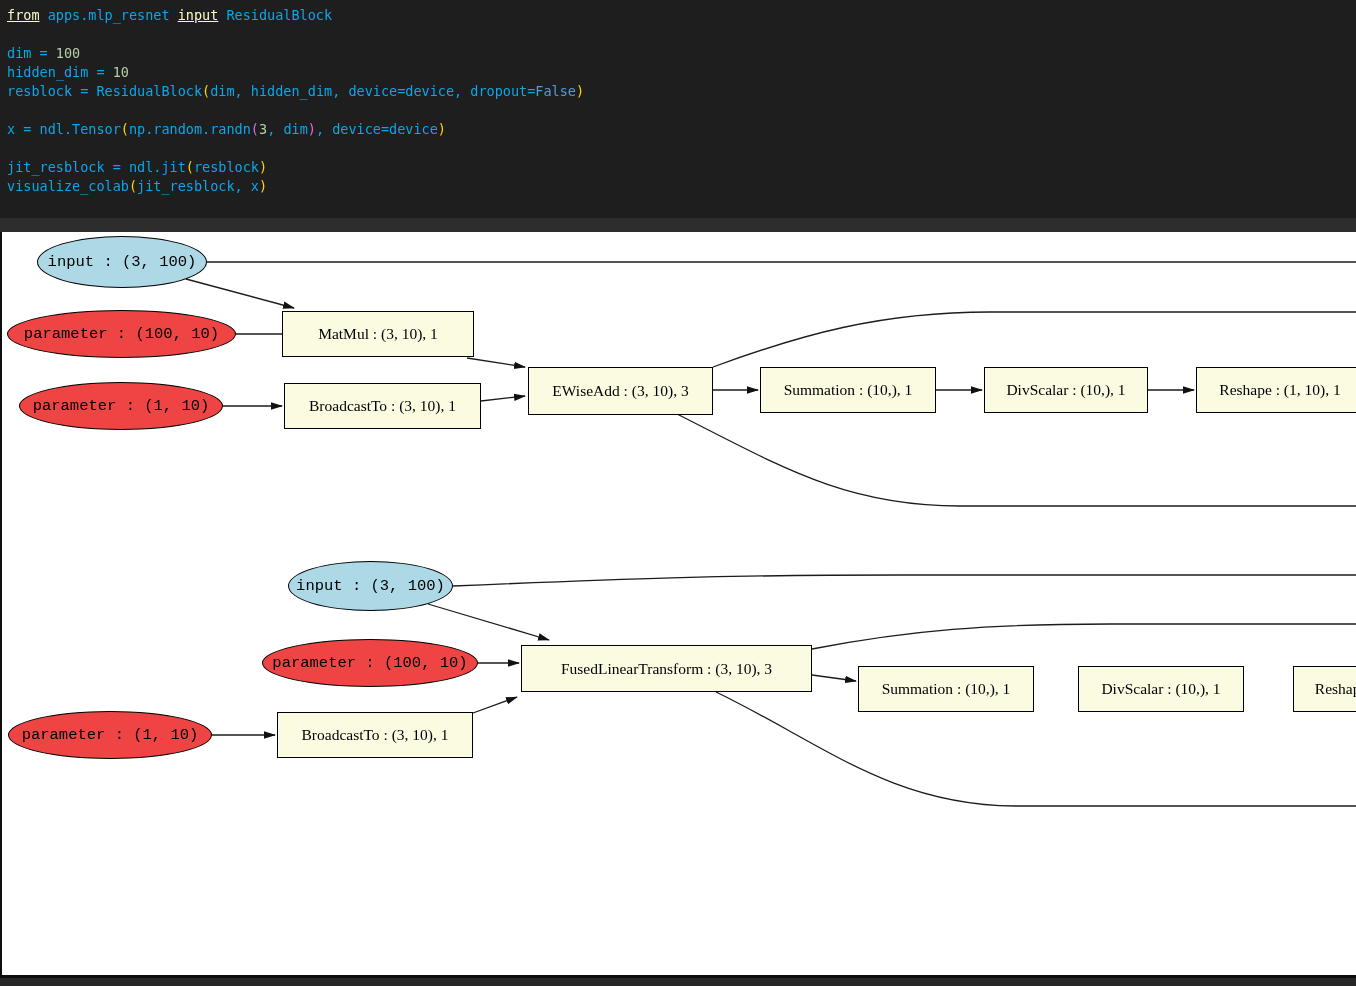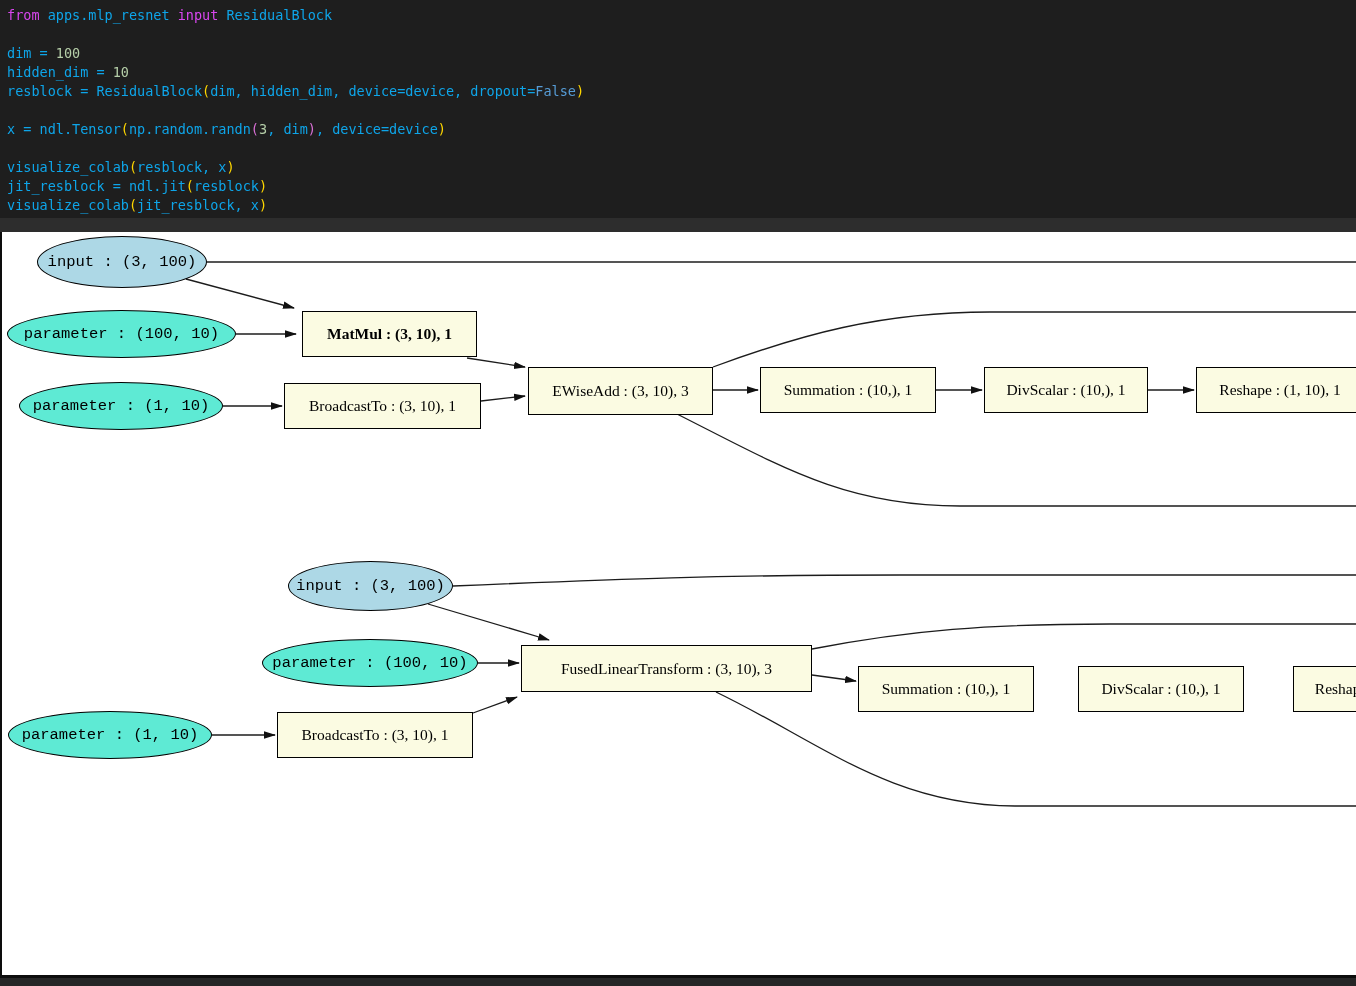--- a/index.html
+++ b/index.html
@@ -8,21 +8,21 @@
     background:#262626;font-family:"Liberation Sans",sans-serif;
   }
   .code-panel{
     position:absolute;top:0;left:0;width:1356px;height:218px;
     background:#1e1e1e;box-sizing:border-box;padding:6px 0 0 7px;
     font-family:"DejaVu Sans Mono","Liberation Mono",monospace;
     font-size:13.5px;line-height:19px;cursor:text;
   }
   .code-line{white-space:pre;height:19px;}
   .tok-plain{color:#0ea5e9;}
-  .tok-keyword{color:#d946ef;}
+  .tok-keyword{color:#fef9c3;text-decoration:underline;}
   .tok-number{color:#b5cea8;}
   .tok-constant{color:#569cd6;}
   .tok-paren1{color:#ffd700;}
   .tok-paren2{color:#da70d6;}
   .panel-separator{
     position:absolute;top:218px;left:0;width:1356px;height:14px;background:#2d2d2d;
   }
   .canvas{
     position:absolute;top:232px;left:0;width:1356px;height:746px;
     background:#ffffff;box-sizing:border-box;
@@ -35,36 +35,35 @@
   .graph-layer svg{position:absolute;top:0;left:0;}
   .edge{stroke:#1c1c1c;stroke-width:1.3;fill:none;}
   .node{
     position:absolute;display:flex;align-items:center;justify-content:center;
     box-sizing:border-box;border:1.4px solid #000;
     font-family:"Liberation Serif","DejaVu Serif",serif;
     font-size:15.5px;color:#000;white-space:nowrap;overflow:hidden;
   }
   .node.ellipse{border-radius:50%;font-family:Liberation Mono, monospace;}
   .node.input{background:#add8e6;}
-  .node.parameter{background:#5eead4;text-align:center;}
+  .node.parameter{background:#ef4444;text-align:center;}
   .node.op{background:#fbfbe2;}
 </style>
 </head>
 <body>
 
 <div class="code-panel">
     <div class="code-line"><span class="tok-keyword">from</span><span class="tok-plain"> apps.mlp_resnet </span><span class="tok-keyword">input</span><span class="tok-plain"> ResidualBlock</span></div>
     <div class="code-line">&nbsp;</div>
     <div class="code-line"><span class="tok-plain">dim = </span><span class="tok-number">100</span></div>
     <div class="code-line"><span class="tok-plain">hidden_dim = </span><span class="tok-number">10</span></div>
     <div class="code-line"><span class="tok-plain">resblock = ResidualBlock</span><span class="tok-paren1">(</span><span class="tok-plain">dim, hidden_dim, device=device, dropout=</span><span class="tok-constant">False</span><span class="tok-paren1">)</span></div>
     <div class="code-line">&nbsp;</div>
     <div class="code-line"><span class="tok-plain">x = ndl.Tensor</span><span class="tok-paren1">(</span><span class="tok-plain">np.random.randn</span><span class="tok-paren2">(</span><span class="tok-number">3</span><span class="tok-plain">, dim</span><span class="tok-paren2">)</span><span class="tok-plain">, device=device</span><span class="tok-paren1">)</span></div>
     <div class="code-line">&nbsp;</div>
-    <div class="code-line"><span class="tok-plain">visualize_colab</span><span class="tok-paren1">(</span><span class="tok-plain">resblock, x</span><span class="tok-paren1">)</span></div>
     <div class="code-line"><span class="tok-plain">jit_resblock = ndl.jit</span><span class="tok-paren1">(</span><span class="tok-plain">resblock</span><span class="tok-paren1">)</span></div>
     <div class="code-line"><span class="tok-plain">visualize_colab</span><span class="tok-paren1">(</span><span class="tok-plain">jit_resblock, x</span><span class="tok-paren1">)</span></div>
   </div>
 <div class="panel-separator"></div>
 <div class="canvas"></div>
 <div class="bottom-strip"></div>
 
 <div class="graph-layer">
   <svg width="1356" height="986" viewBox="0 0 1356 986">
     <defs>
@@ -89,21 +88,21 @@
       <path d="M 212 735 L 275 735" class="edge" marker-end="url(#arw)"></path>
       <path d="M 473 713 L 517 697" class="edge" marker-end="url(#arw)"></path>
       <path d="M 812 675 L 856 681" class="edge" marker-end="url(#arw)"></path>
       <path d="M 812 649 C 910 630 990 624 1110 624 H 1360" class="edge"></path>
       <path d="M 716 692 C 820 742 890 805 1015 806 H 1360" class="edge"></path>
     </svg>
 <div>
       <div class="node ellipse input" style="left: 37px; top: 236px; width: 170px; height: 52px;">input : (3, 100)</div>
       <div class="node ellipse parameter" style="left: 7px; top: 310px; width: 229px; height: 48px;">parameter : (100, 10)</div>
       <div class="node ellipse parameter" style="left: 19px; top: 382px; width: 204px; height: 48px;">parameter : (1, 10)</div>
-      <div class="node box op" style="left: 302px; top: 311px; width: 175px; height: 46px; font-weight: bold;">MatMul : (3, 10), 1</div>
+      <div class="node box op" style="left: 282px; top: 311px; width: 192px; height: 46px;">MatMul : (3, 10), 1</div>
       <div class="node box op" style="left: 284px; top: 383px; width: 197px; height: 46px;">BroadcastTo : (3, 10), 1</div>
       <div class="node box op" style="left: 528px; top: 367px; width: 185px; height: 48px;">EWiseAdd : (3, 10), 3</div>
       <div class="node box op" style="left: 760px; top: 367px; width: 176px; height: 46px;">Summation : (10,), 1</div>
       <div class="node box op" style="left: 984px; top: 367px; width: 164px; height: 46px;">DivScalar : (10,), 1</div>
       <div class="node box op" style="left: 1196px; top: 367px; width: 168px; height: 46px;">Reshape : (1, 10), 1</div>
     </div>
     <div>
       <div class="node ellipse input" style="left: 288px; top: 561px; width: 165px; height: 50px;">input : (3, 100)</div>
       <div class="node ellipse parameter" style="left: 262px; top: 639px; width: 216px; height: 48px;">parameter : (100, 10)</div>
       <div class="node ellipse parameter" style="left: 8px; top: 711px; width: 204px; height: 48px;">parameter : (1, 10)</div>

